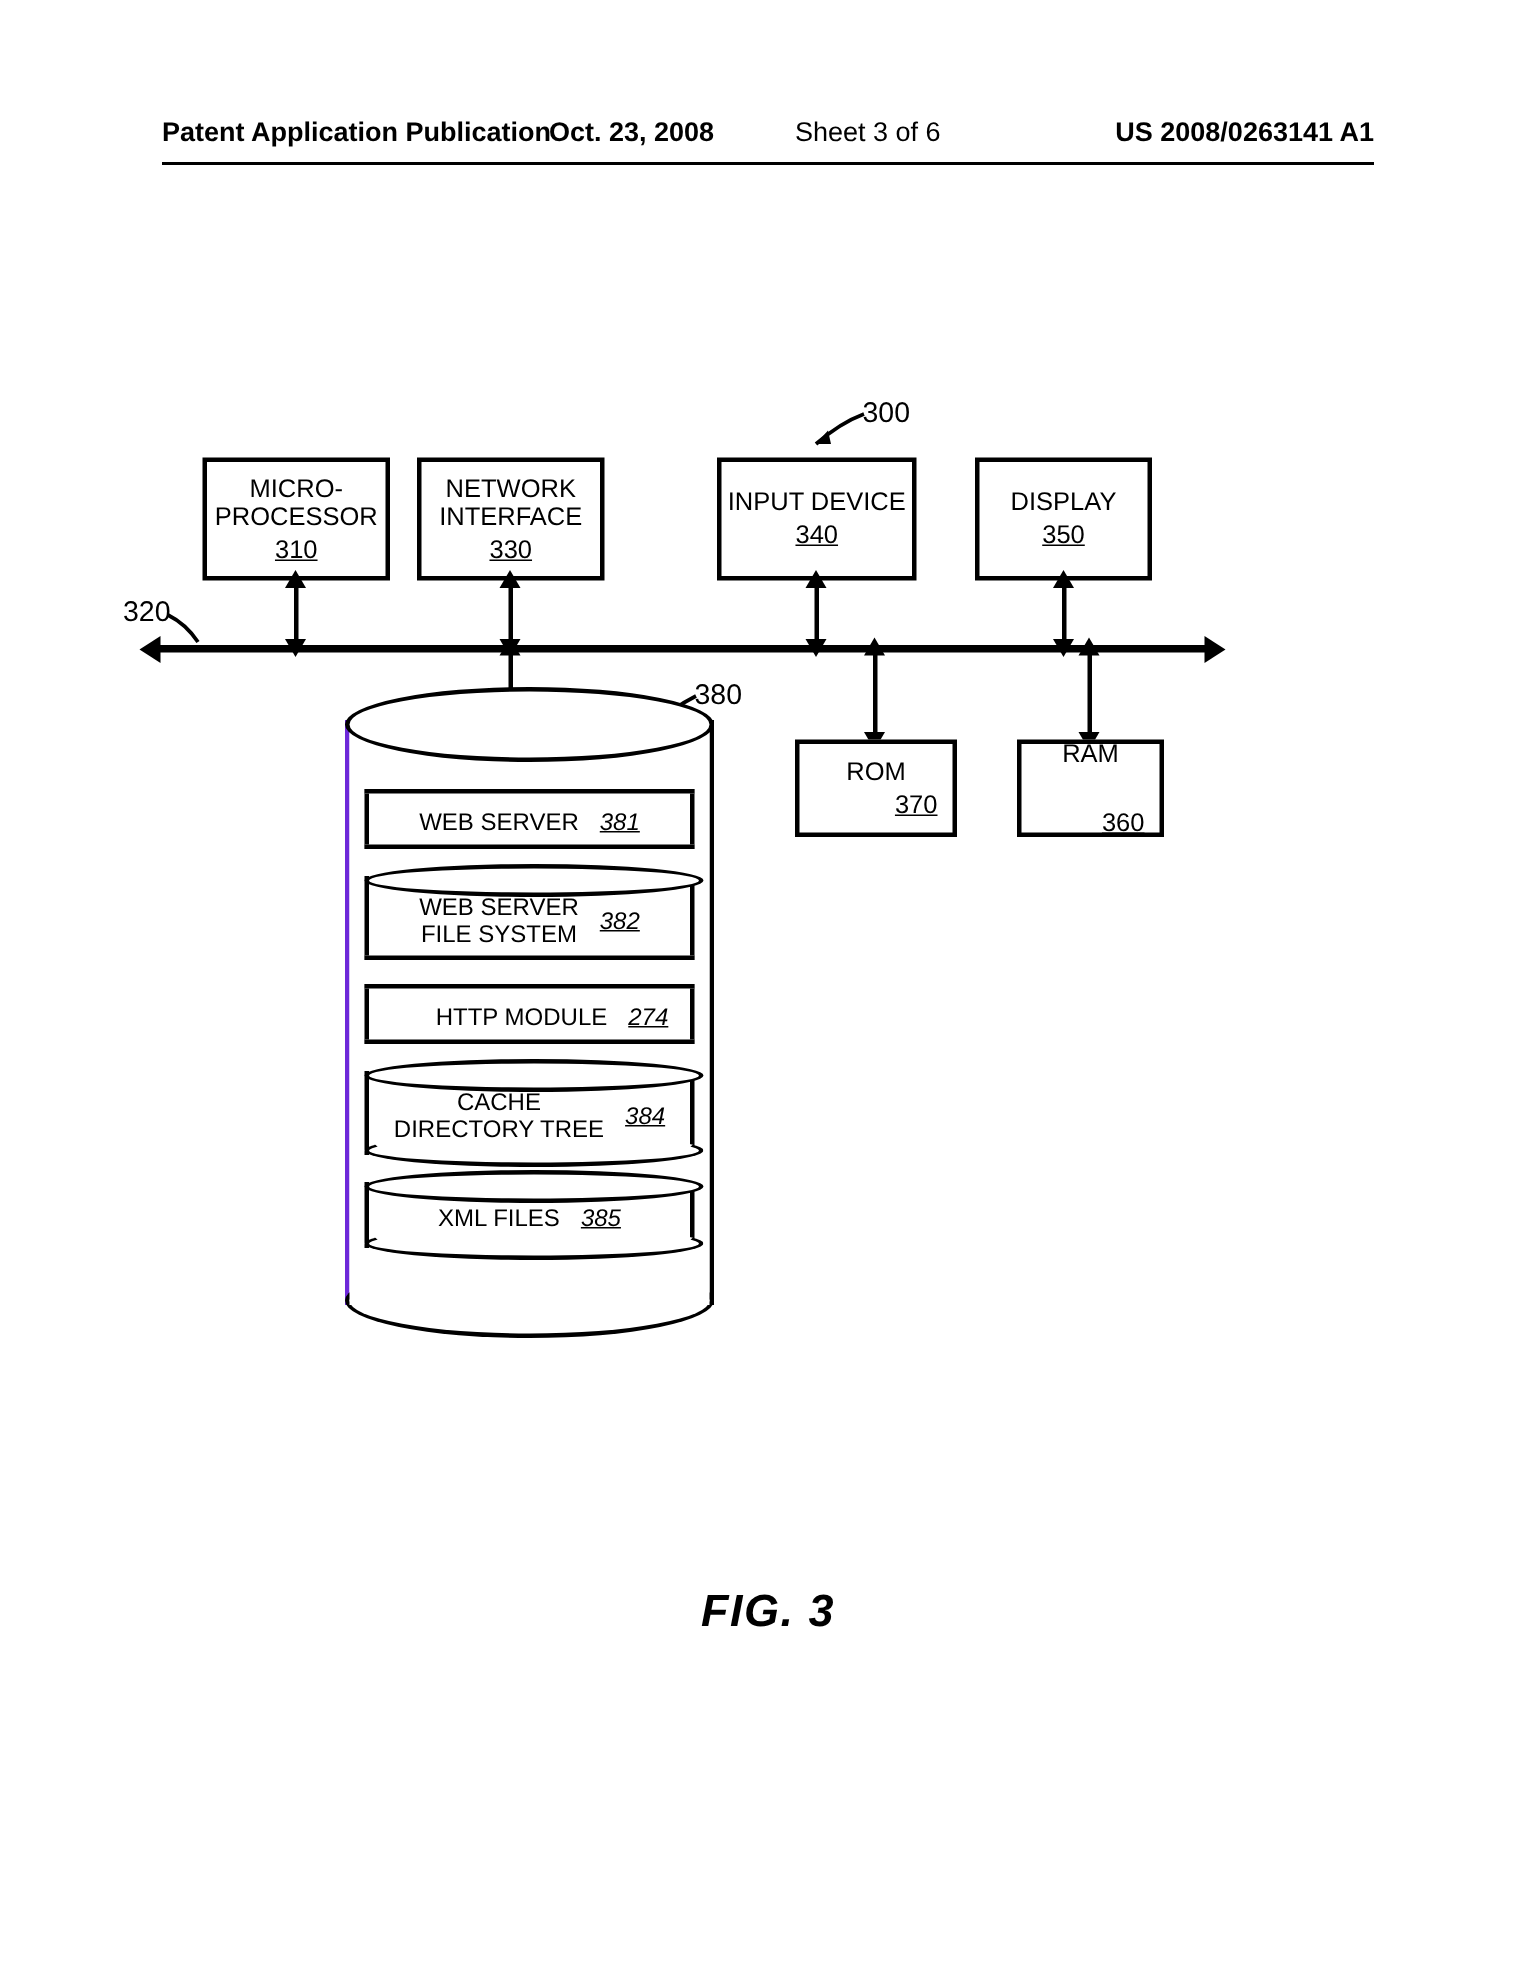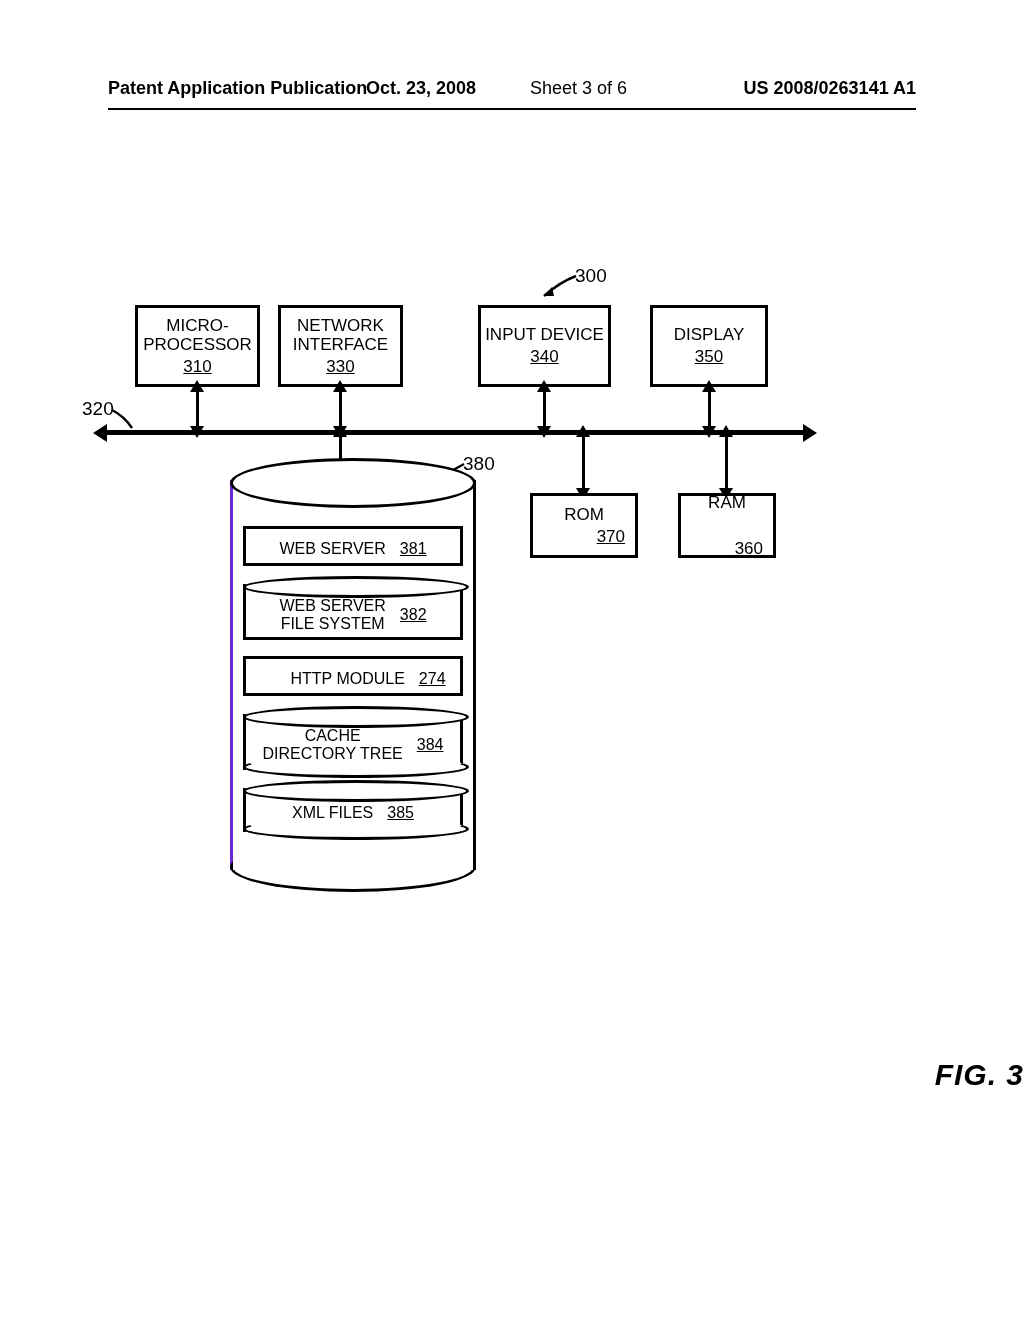--- a/index.html
+++ b/index.html
@@ -164,21 +164,21 @@
     border-right: 3px solid #000;
     box-sizing: border-box;
     text-align: center;
     font-size: 16px;
     display: flex;
     align-items: center;
     justify-content: center;
     gap: 12px;
     padding-top: 6px;
   }
-  .slab .num { text-decoration: underline; }
+  .slab .num { text-decoration: underline; font-style: italic; }
   .slab-top-arc, .slab-bot-arc {
     position: absolute;
     left: -3px;
     width: 220px;
     height: 16px;
     border: 3px solid #000;
     border-radius: 50%;
     background: #fff;
   }
   .slab-top-arc { top: -8px; }
@@ -194,21 +194,21 @@
     align-items: center;
     gap: 14px;
     line-height: 1.1;
   }
   .slab .content .text { text-align: center; }
 
   
   .figcap {
     position: absolute;
     width: 100%;
-    text-align: right;
+    text-align: center;
     font-size: 30px;
     font-weight: bold;
     font-style: italic;
     letter-spacing: 1px;
   }
 </style>
 </head>
 <body>
 
 <div class="page">

